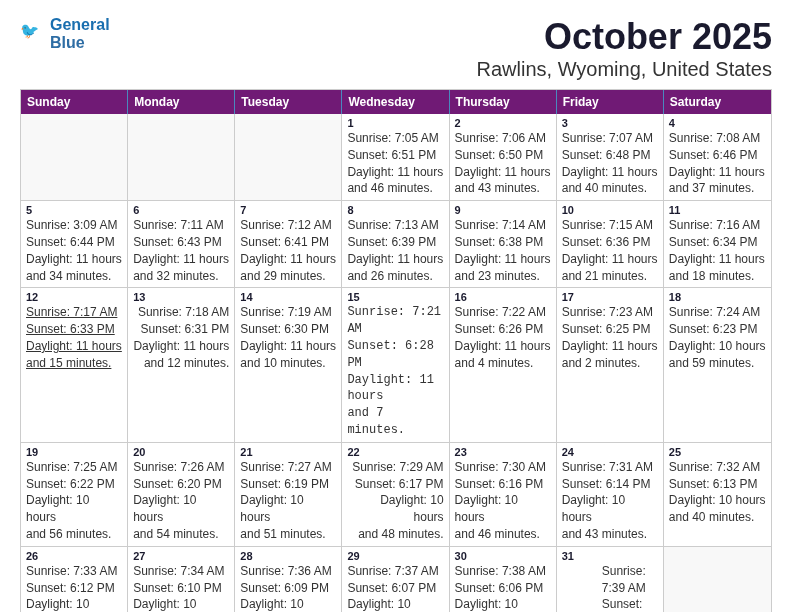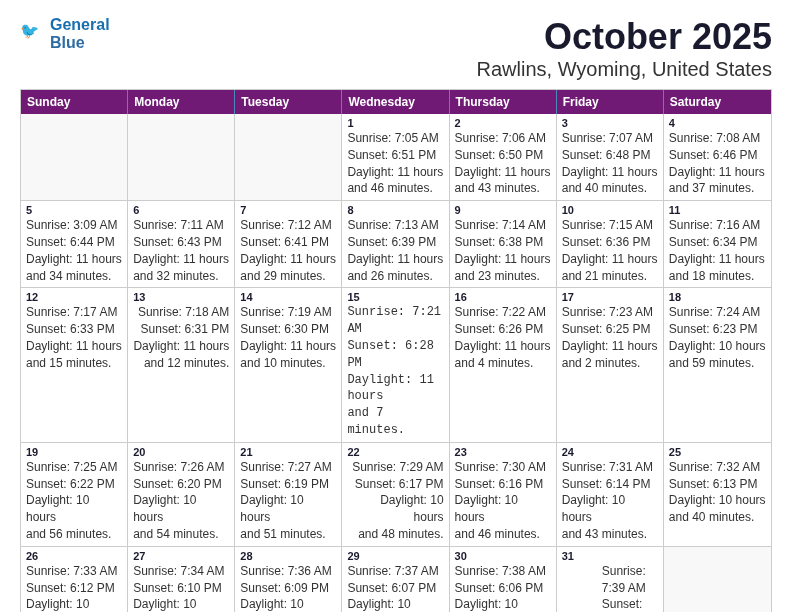--- a/index.html
+++ b/index.html
@@ -225,21 +225,21 @@
             <span class="day-num">11</span>
             <div class="cell-info" style="white-space: pre-line;">Sunrise: 7:16 AM
 Sunset: 6:34 PM
 Daylight: 11 hours
 and 18 minutes.</div>
           </div>
         </div>
         <div class="cal-row">
           <div class="cal-cell">
             <span class="day-num">12</span>
-            <div class="cell-info" style="white-space: pre-line;">Sunrise: 7:17 AM
+            <div class="cell-info" style="white-space: pre-line; text-decoration: underline;">Sunrise: 7:17 AM
 Sunset: 6:33 PM
 Daylight: 11 hours
 and 15 minutes.</div>
           </div>
           <div class="cal-cell">
             <span class="day-num">13</span>
             <div class="cell-info" style="white-space: pre-line; text-align: right;">Sunrise: 7:18 AM
 Sunset: 6:31 PM
 Daylight: 11 hours
 and 12 minutes.</div>

